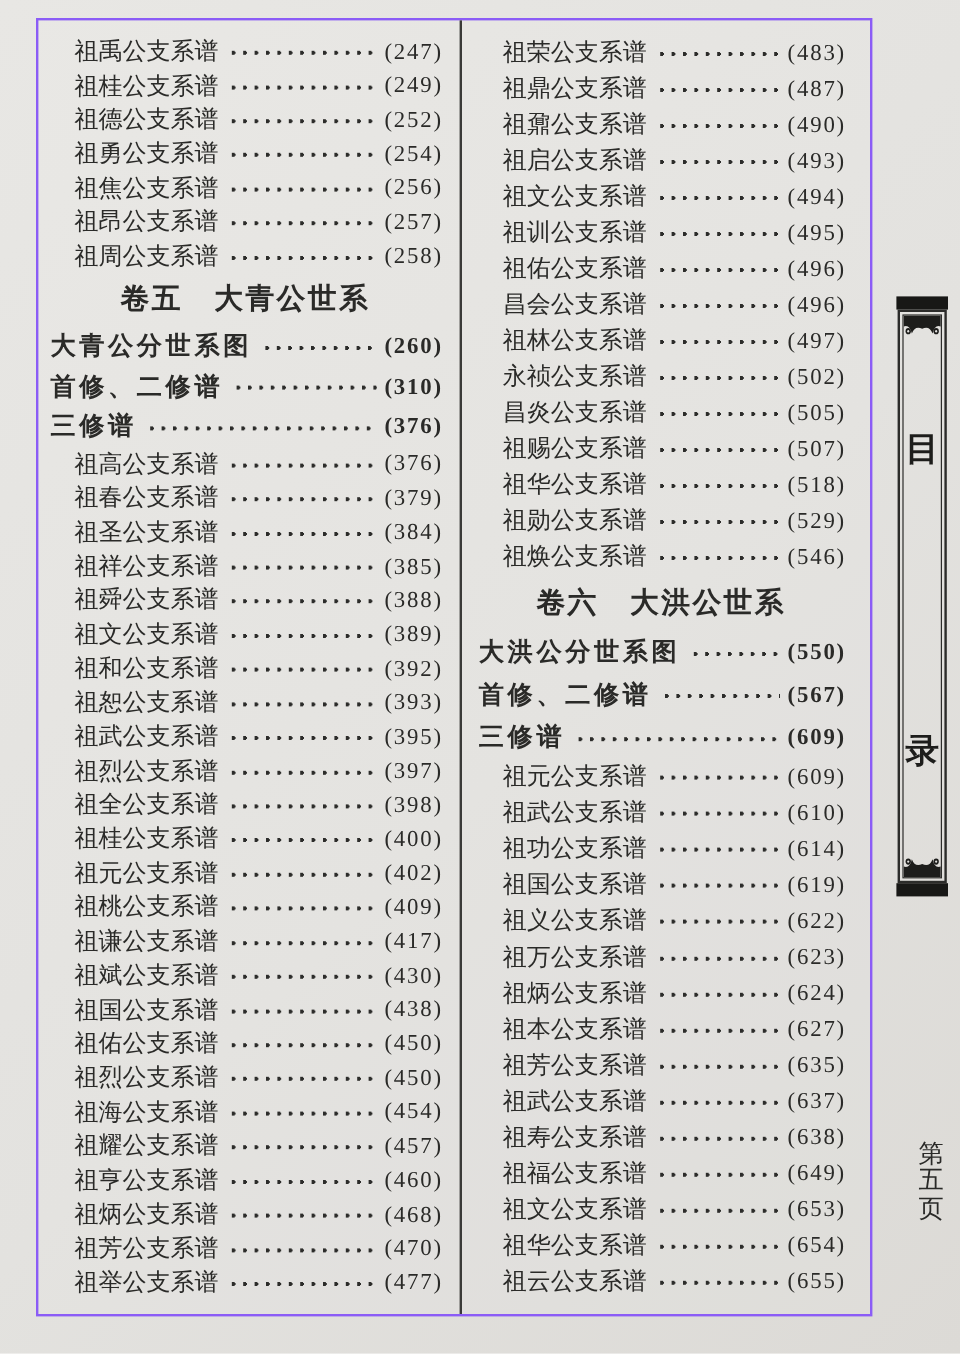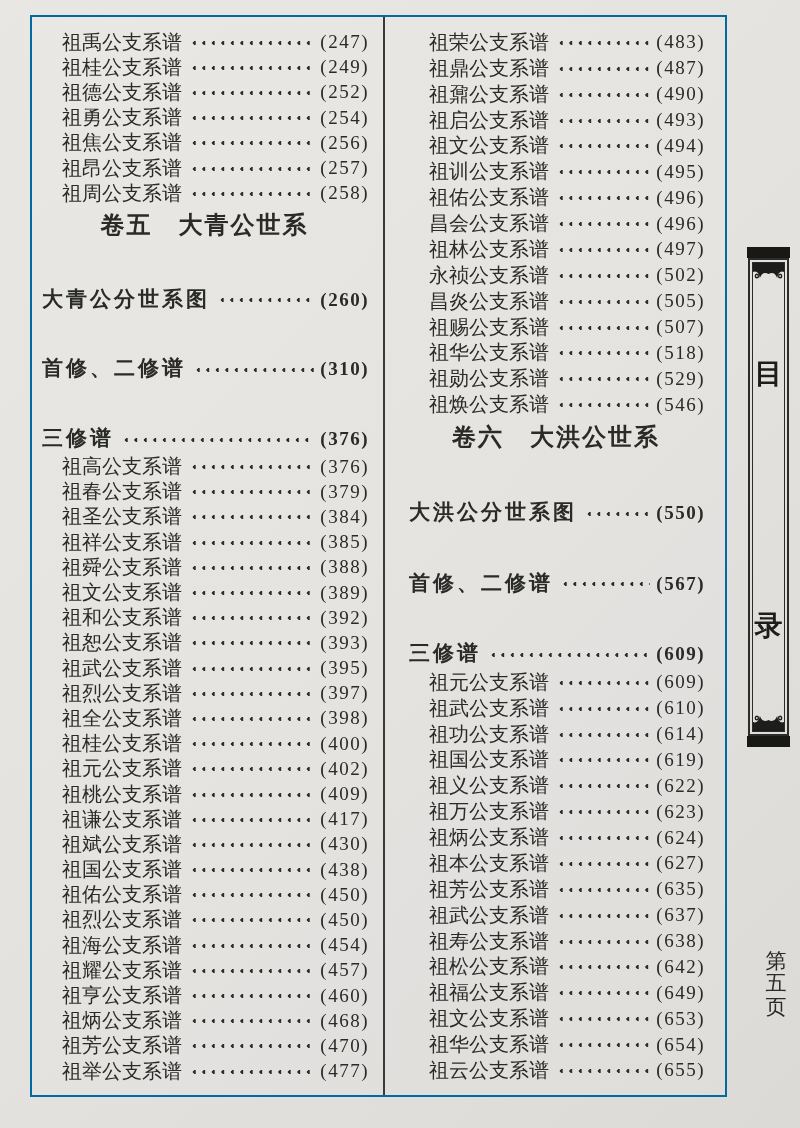--- a/index.html
+++ b/index.html
@@ -5,37 +5,36 @@
   html,body{margin:0;padding:0;}
   body{
     width:800px;height:1128px;
     background:linear-gradient(135deg,#e8e7e4 0%,#e3e2df 55%,#dcdad6 100%);
     font-family:"Liberation Serif","DejaVu Serif",serif;
     color:var(--ink,#2a2a28);
     position:relative;overflow:hidden;
   }
   .content-frame{
     position:absolute;left:30px;top:15px;width:697px;height:1082px;
-    border:2px solid #0369a1;
+    border:2px solid #8b5cf6;
     display:flex;box-sizing:border-box;
     background:rgba(255,255,255,0.06);
-    gap:10px;
   }
   .toc-column{
     display:flex;flex-direction:column;box-sizing:border-box;
     padding:12px 10px 12px 10px;
   }
   .col-left{width:353px;border-right:2px solid #3a3a38;padding-left:8px;padding-right:14px;}
   .col-right{flex:1;padding-left:12px;padding-right:20px;}
   .row{
     flex:1;display:flex;align-items:center;
     font-size:20px;line-height:1;white-space:nowrap;
   }
   .row.entry{padding-left:22px;}
-  .row.major{flex:1.18;font-weight:bold;font-size:21px;letter-spacing:3px;padding-left:2px;margin-top:40px;}
+  .row.major{flex:1.18;font-weight:bold;font-size:21px;letter-spacing:3px;padding-left:2px;}
   .row.heading{flex:1.55;justify-content:center;font-weight:bold;font-size:24px;letter-spacing:2px;
     font-family:"Liberation Sans","DejaVu Sans",sans-serif;}
   .label{flex:0 0 auto;}
   .leader{
     flex:1 1 auto;min-width:18px;height:20px;margin:2px 6px 0 8px;
     background:radial-gradient(circle 1.7px at 4.5px 50%, #2c2c2a 98%, transparent) repeat-x;
     background-size:9.5px 20px;
   }
   .page{flex:0 0 auto;font-size:19px;letter-spacing:1.5px;}
   
@@ -398,25 +397,20 @@
       </div>
       <div class="row entry">
         <span class="label">祖武公支系谱</span>
         <span class="leader"></span>
         <span class="page">(637)</span>
       </div>
       <div class="row entry">
         <span class="label">祖寿公支系谱</span>
         <span class="leader"></span>
         <span class="page">(638)</span>
-      </div>
-      <div class="row entry">
-        <span class="label">祖松公支系谱</span>
-        <span class="leader"></span>
-        <span class="page">(642)</span>
       </div>
       <div class="row entry">
         <span class="label">祖福公支系谱</span>
         <span class="leader"></span>
         <span class="page">(649)</span>
       </div>
       <div class="row entry">
         <span class="label">祖文公支系谱</span>
         <span class="leader"></span>
         <span class="page">(653)</span>

